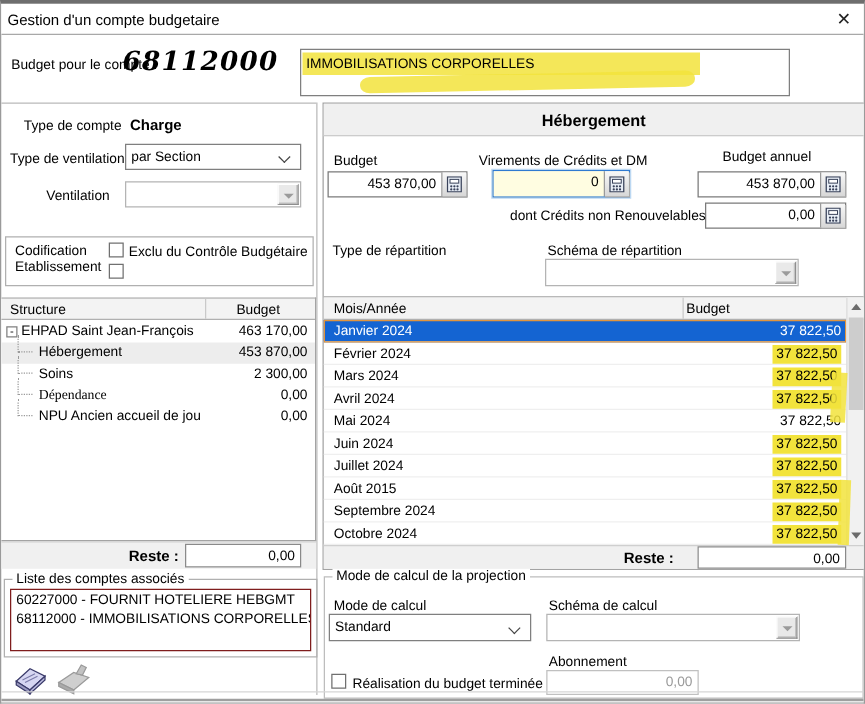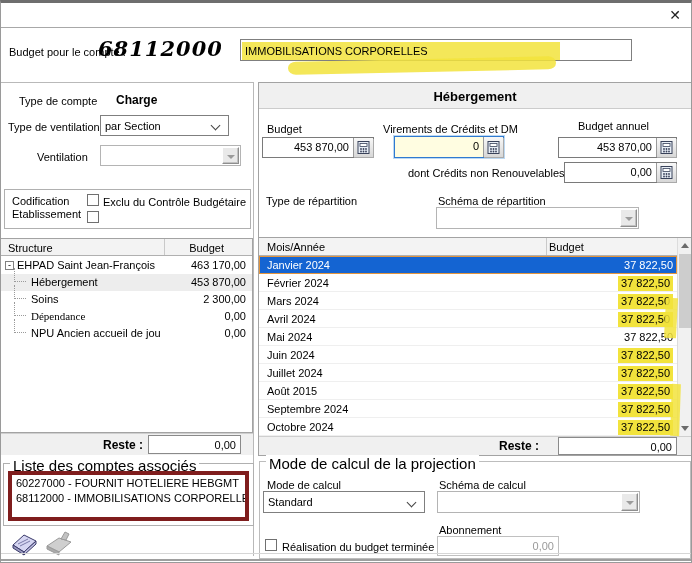--- a/index.html
+++ b/index.html
@@ -11,34 +11,34 @@
   }
   .abs{position:absolute;}
   .lbl{position:absolute;white-space:nowrap;font-size:11px;line-height:12px;}
   .bold{font-weight:bold;}
   
   .titlebar{position:absolute;left:0;top:0;width:100%;height:25px;background:#fff;border-bottom:1px solid #a8a8a8;}
   .title-text{position:absolute;left:5px;top:6px;font-size:12px;}
   .close-btn{position:absolute;right:6px;top:3px;width:20px;height:18px;text-align:center;font-size:14px;line-height:18px;color:#222;cursor:pointer;}
   
   .account-number{position:absolute;left:97px;top:33px;font-family:"DejaVu Serif",serif;font-style:italic;font-weight:bold;font-size:21px;letter-spacing:1px;}
-  .account-input{position:absolute;left:239px;top:36px;width:392px;height:22px;border:1px solid #7f7f7f;background:#fff;}
+  .account-input{position:absolute;left:239px;top:36px;width:392px;height:38px;border:1px solid #7f7f7f;background:#fff;}
   .account-input .txt{position:absolute;left:4px;top:5px;font-size:11px;z-index:2;}
   .marker{position:absolute;background:var(--hl);opacity:.85;z-index:1;}
   .swoosh{position:absolute;left:287px;top:56px;width:268px;height:13px;background:var(--hl);opacity:.85;border-radius:8px/6px;transform:rotate(-1.2deg);z-index:3;}
   
   .combo{position:absolute;background:#fff;border:1px solid #7f7f7f;}
   .combo .val{position:absolute;left:4px;top:4px;font-size:11px;z-index:2;}
   .chev{position:absolute;right:9px;top:6px;width:7px;height:7px;border-right:1px solid #444;border-bottom:1px solid #444;transform:rotate(45deg);}
   .combo.disabled{border:1px solid #b4b4b4;}
   .dd-btn{position:absolute;right:1px;top:1px;bottom:1px;width:17px;background:#e9e9e9;border:1px solid #fff;border-right-color:#8e8e8e;border-bottom-color:#8e8e8e;box-shadow:inset -1px -1px 0 #c2c2c2;}
   .dd-btn::after{content:"";position:absolute;left:4px;top:7px;border-left:4px solid transparent;border-right:4px solid transparent;border-top:4px solid #9b9b9b;}
   
   .groupbox{position:absolute;border:1px solid #b0b0b0;}
-  .legend{position:absolute;top:-7px;left:6px;background:#fff;padding:0 3px;font-size:15px;white-space:nowrap;text-align:right;}
+  .legend{position:absolute;top:-7px;left:6px;background:#fff;padding:0 3px;font-size:11px;white-space:nowrap;text-align:right;}
   
   .cb-box{position:absolute;width:12px;height:12px;border:1px solid #707070;background:#fff;}
   
   .fieldbox{position:absolute;display:flex;border:1px solid #7a7a7a;background:#fff;}
   .fieldbox .fval{flex:1;text-align:right;font-size:11px;padding:3px 4px 0 2px;overflow:hidden;}
   .fieldbox.focused{border:1px solid #2f7ad1;background:#fffde1;box-shadow:0 0 0 1px #bcd8f2;}
   .fieldbox.focused .fval{background:#fffde1;}
   .calc-btn{width:20px;border-left:1px solid #9a9a9a;background:linear-gradient(#f8f8f8,#d7d7d7);display:flex;align-items:center;justify-content:center;cursor:pointer;box-shadow:1px 1px 0 #aaa;}
   
   .tbl-header{position:absolute;background:#f3f3f3;border-bottom:1px solid #b0b0b0;}
@@ -58,55 +58,56 @@
   
   .reste-bar{position:absolute;background:#f0f0f0;border-top:1px solid #cfcfcf;}
   .reste-input{position:absolute;background:#fff;border:1px solid #8a8a8a;text-align:right;font-size:11px;padding:3px 4px 0 0;}
   
   .scrollbar{position:absolute;background:#f1f1f1;border-left:1px solid #dcdcdc;}
   .sb-arrow{position:absolute;left:0;width:100%;height:15px;display:flex;align-items:center;justify-content:center;}
   .sb-arrow.up::after{content:"";border-left:4px solid transparent;border-right:4px solid transparent;border-bottom:5px solid #6b6b6b;}
   .sb-arrow.down::after{content:"";border-left:4px solid transparent;border-right:4px solid transparent;border-top:5px solid #6b6b6b;}
   .sb-thumb{position:absolute;left:1px;width:12px;background:#cdcdcd;}
   
-  .listbox{position:absolute;border:4px solid #7f1d1d;background:#fff;overflow:hidden;}
+  .listbox{position:absolute;border:1px solid #7f1d1d;background:#fff;overflow:hidden;}
   .list-item{font-size:11px;padding:2px 0 1px 4px;white-space:nowrap;}
   .dim{color:#9a9a9a;}
   .divider-v{position:absolute;background:#b9b9b9;width:1px;}
   .divider-h{position:absolute;background:#b9b9b9;height:1px;}
   .panelbox{position:absolute;border:1px solid #a3a3a3;background:#fff;}
   .panel-head{position:absolute;left:0;top:0;right:0;height:26px;background:#f0f0f0;border-bottom:1px solid #cccccc;text-align:center;font-weight:bold;font-size:13px;padding-top:6px;}
   .bottom-line1{position:absolute;left:0;right:0;bottom:8px;height:1px;background:#d6d6d6;}
   .bottom-line2{position:absolute;left:0;right:0;bottom:1px;height:2px;background:#9f9f9f;}
 </style>
 </head>
 <body>
 
 <div class="window">
 
   <div class="titlebar">
+    <span class="title-text">Gestion d'un compte budgetaire</span>
     <span class="close-btn">✕</span>
   </div>
 
   <span class="lbl" style="left:8px;top:43px;">Budget pour le compte :</span>
   <span class="account-number">68112000</span>
   <div class="account-input">
     <div class="marker" style="left:1px;top:2px;width:318px;height:18px;"></div>
     <span class="txt">IMMOBILISATIONS CORPORELLES</span>
   </div>
   <div class="swoosh"></div>
 
   <div class="divider-h" style="left:0;top:79px;width:252px;"></div>
   <div class="divider-v" style="left:252px;top:79px;height:474px;"></div>
 
   <span class="lbl" style="left:18px;top:92px;">Type de compte</span>
-  <span class="lbl bold" style="left:103px;top:91px;font-size:12px;margin-left:12px;">Charge</span>
+  <span class="lbl bold" style="left:103px;top:91px;font-size:12px;">Charge</span>
 
   <span class="lbl" style="left:7px;top:118px;">Type de ventilation</span>
-  <div class="combo" style="left:99px;top:112px;width:129px;height:21px;">
+  <div class="combo" style="left:99px;top:112px;width:141px;height:21px;">
     <span class="val">par Section</span>
     <span class="chev"></span>
   </div>
 
   <span class="lbl" style="left:36px;top:148px;">Ventilation</span>
   <div class="combo disabled" style="left:99px;top:142px;width:141px;height:21px;">
     <span class="val"></span>
     <span class="dd-btn"></span>
   </div>
 

